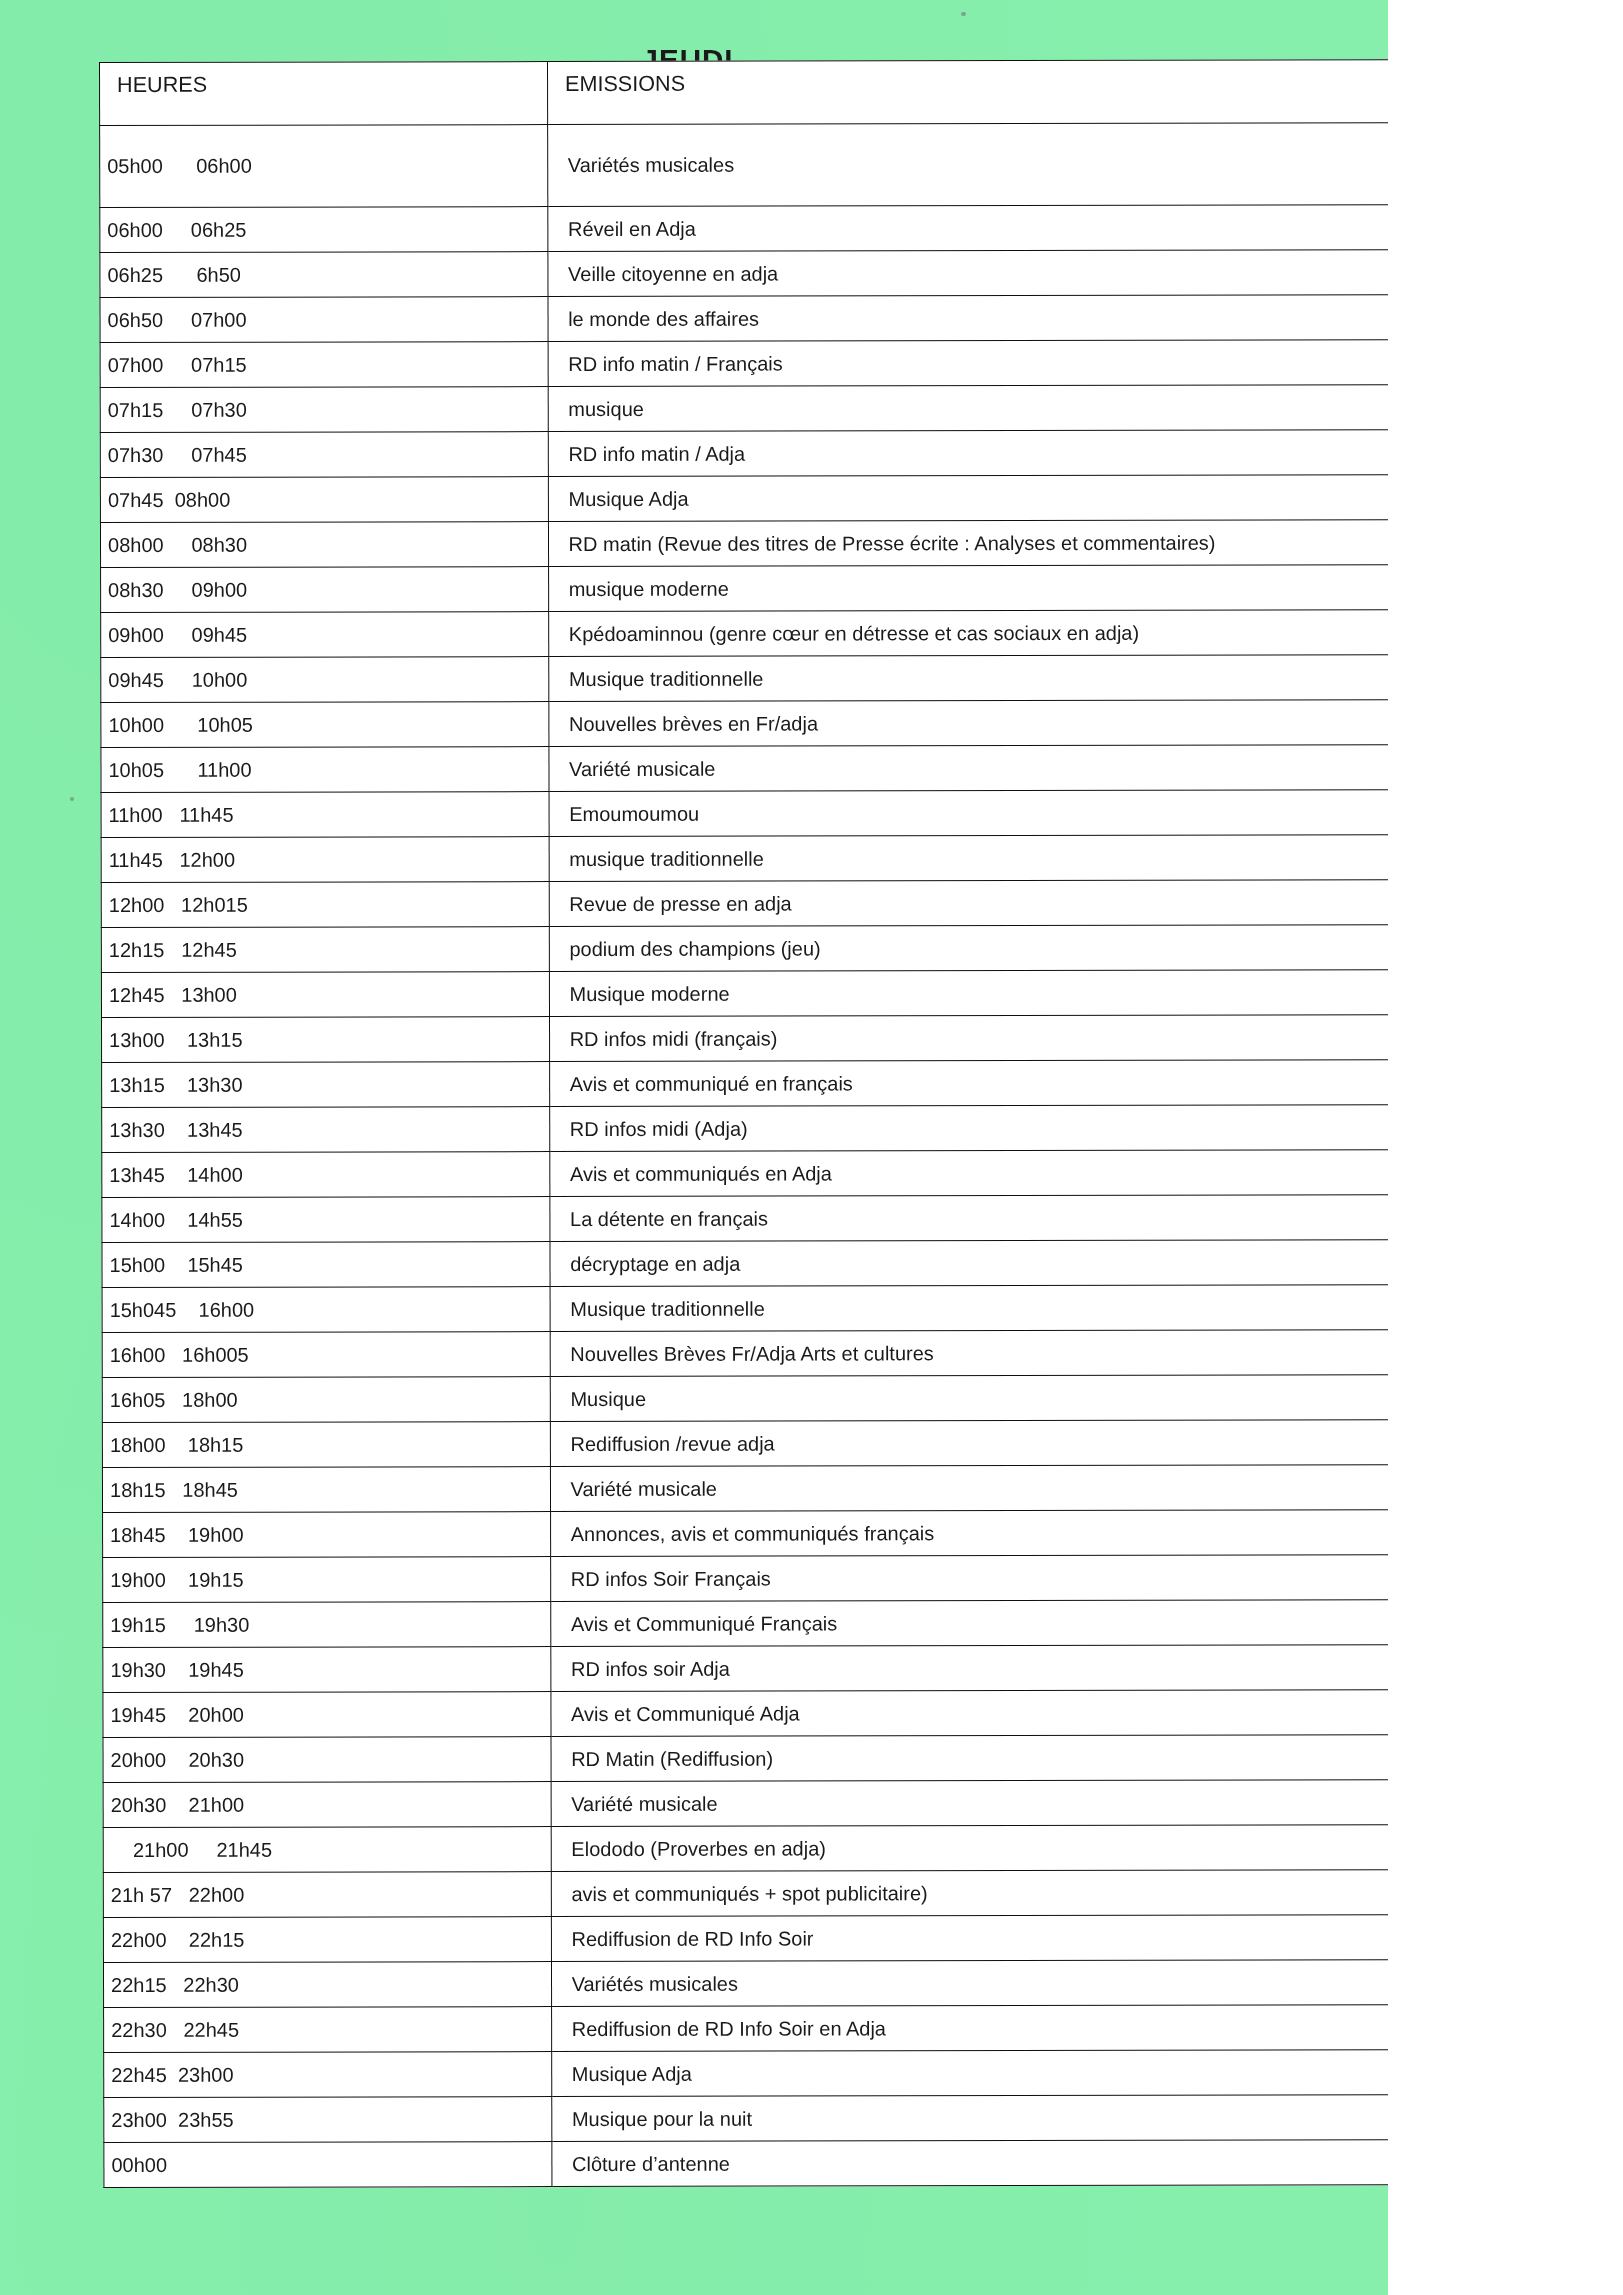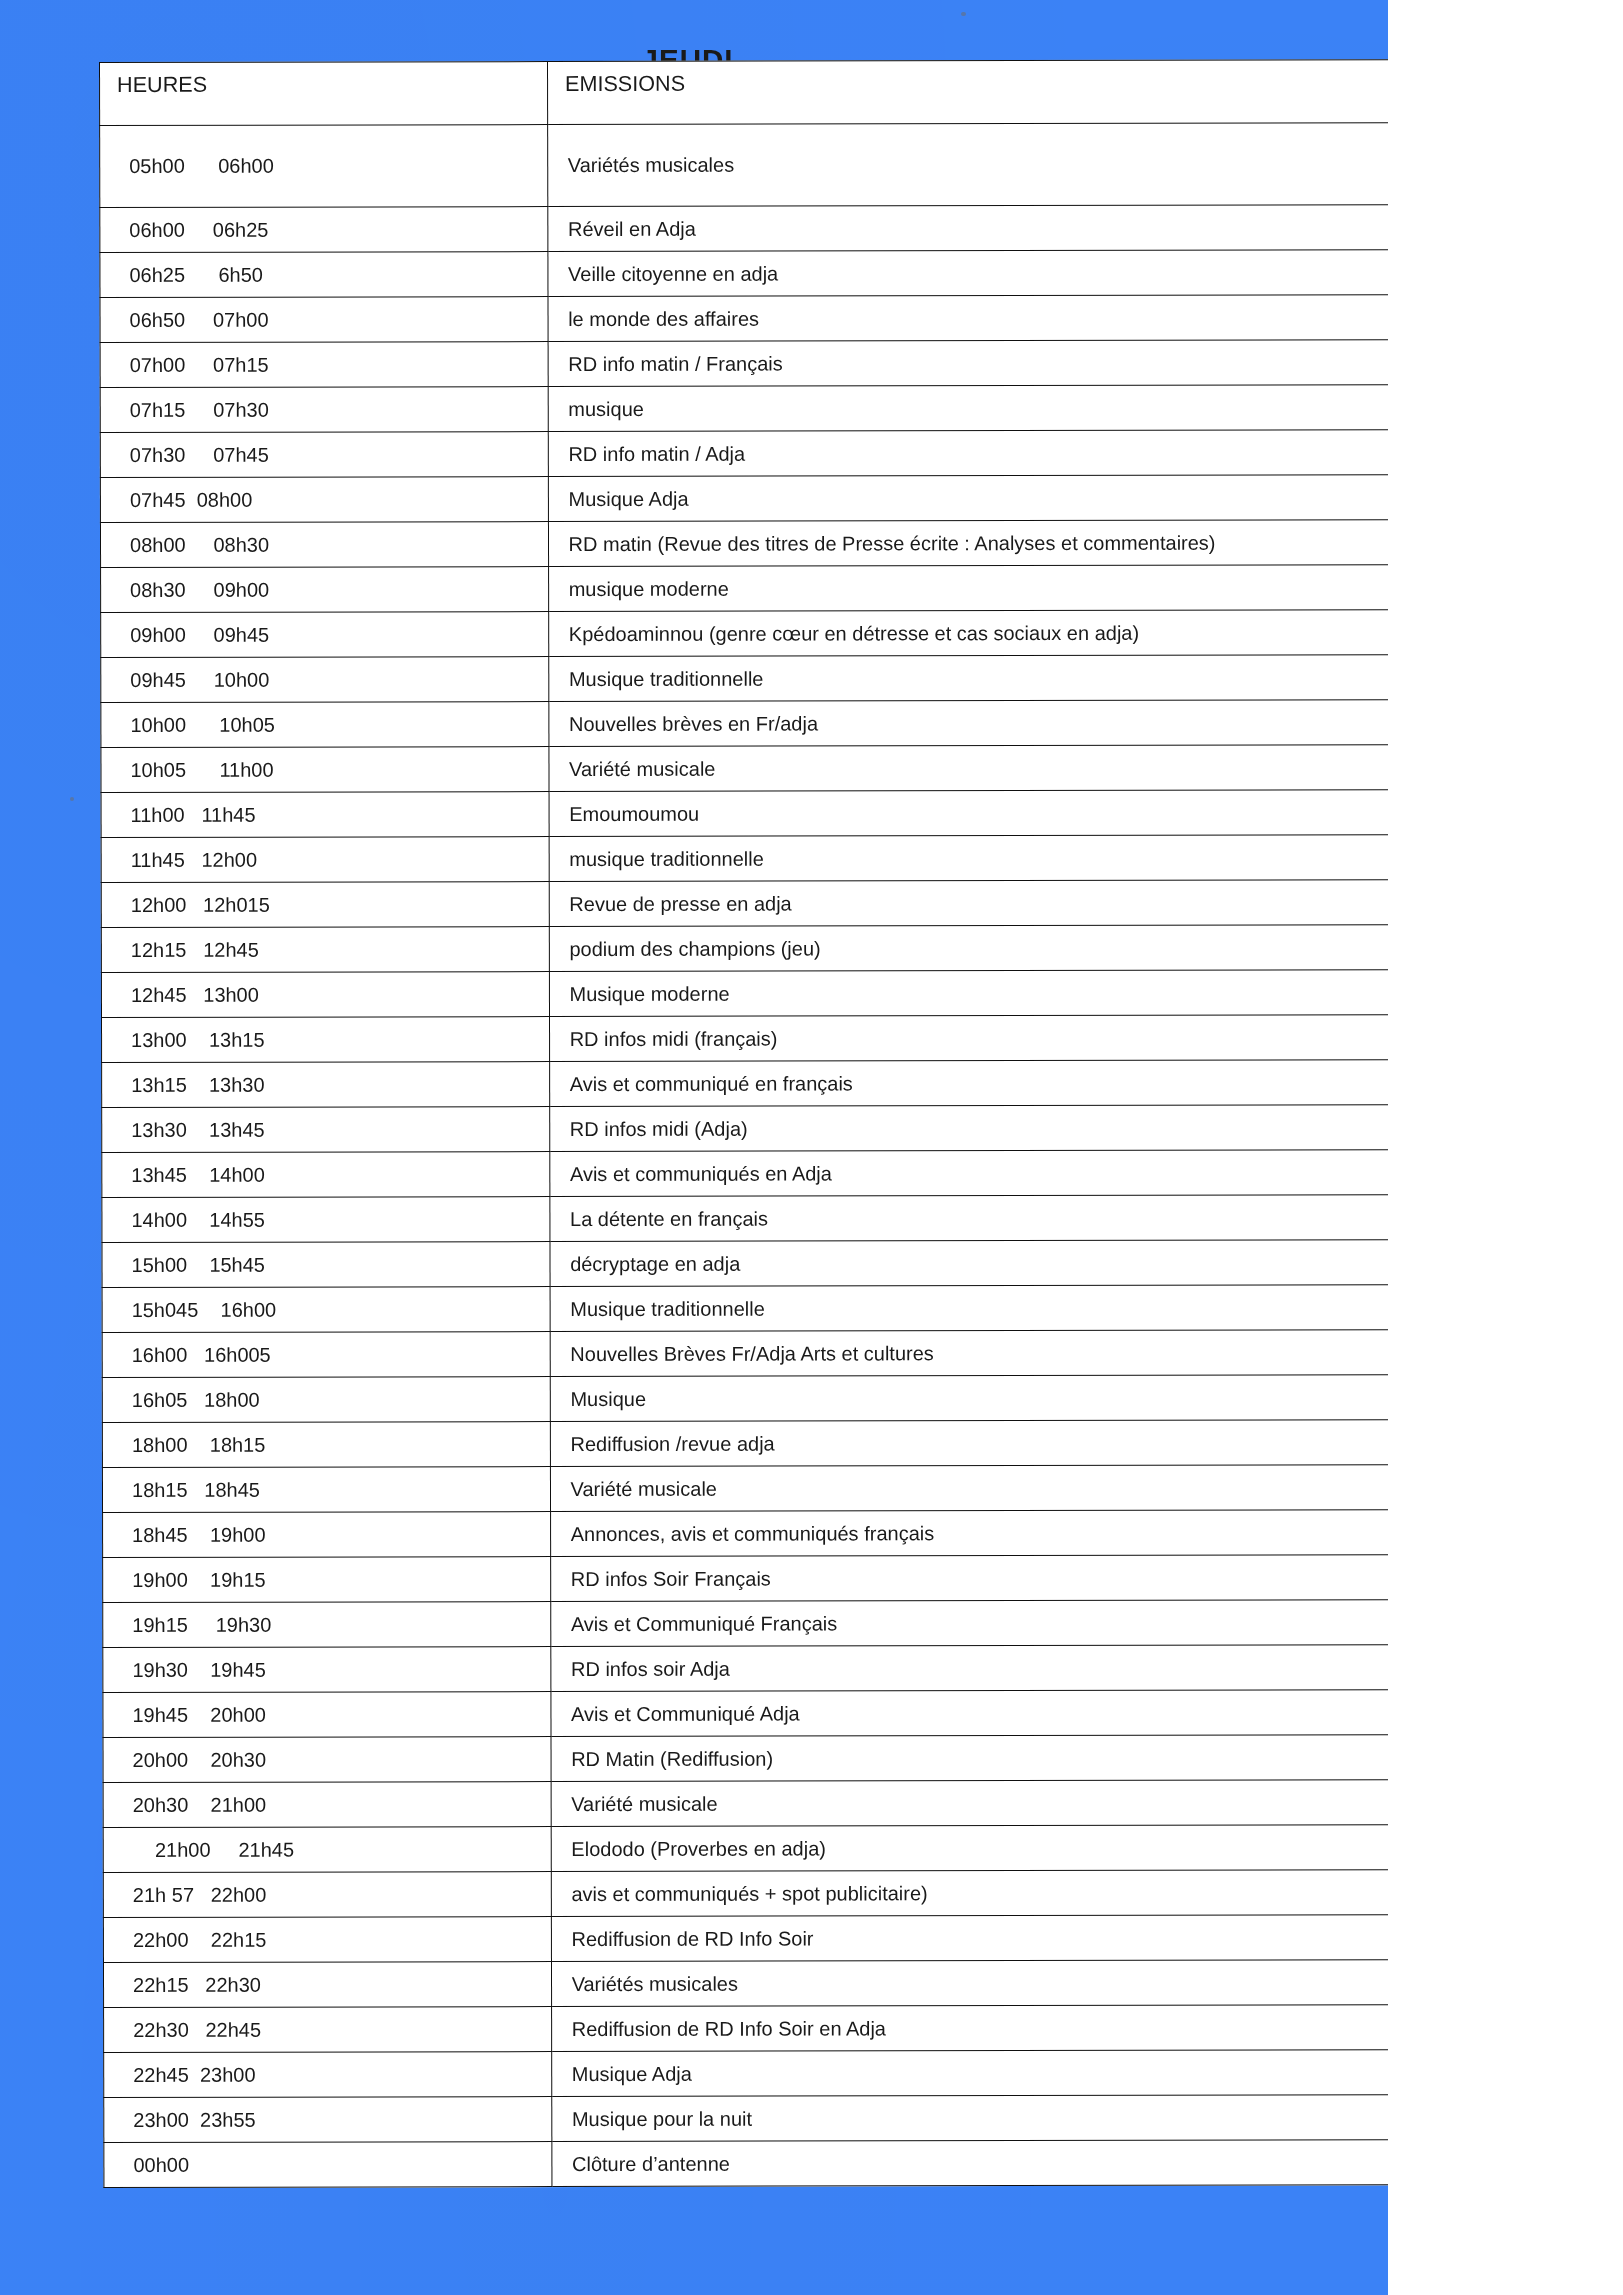--- a/index.html
+++ b/index.html
@@ -9,21 +9,21 @@
     background: #ffffff;
   }
   body {
     font-family: "Liberation Sans", sans-serif;
     color: #1a1a1a;
   }
   #page {
     position: relative;
     width: 1388px;
     height: 2295px;
-    background: #3b82f6;
+    background: #86efac;
     overflow: hidden;
   }
   
   #paper-grain {
     position: absolute;
     inset: 0;
     pointer-events: none;
     background:
       radial-gradient(ellipse at 12% 8%, rgba(0,0,0,0.015), rgba(0,0,0,0) 60%),
       radial-gradient(ellipse at 90% 40%, rgba(0,0,0,0.012), rgba(0,0,0,0) 55%),
@@ -77,21 +77,21 @@
     font-size: 21.6px;
     vertical-align: top;
     padding-top: 9.2px;
   }
   
   #schedule-table tbody tr.tall td {
     height: 82px;
   }
   #schedule-table td.hours {
     white-space: pre;
-    padding-left: 29px;
+    padding-left: 7px;
   }
   #schedule-table td.emissions {
     padding-left: 19.6px;
   }
 
   
   #schedule-table { transform: rotate(-0.12deg); transform-origin: 0 0; }
 
   
   #signature {

